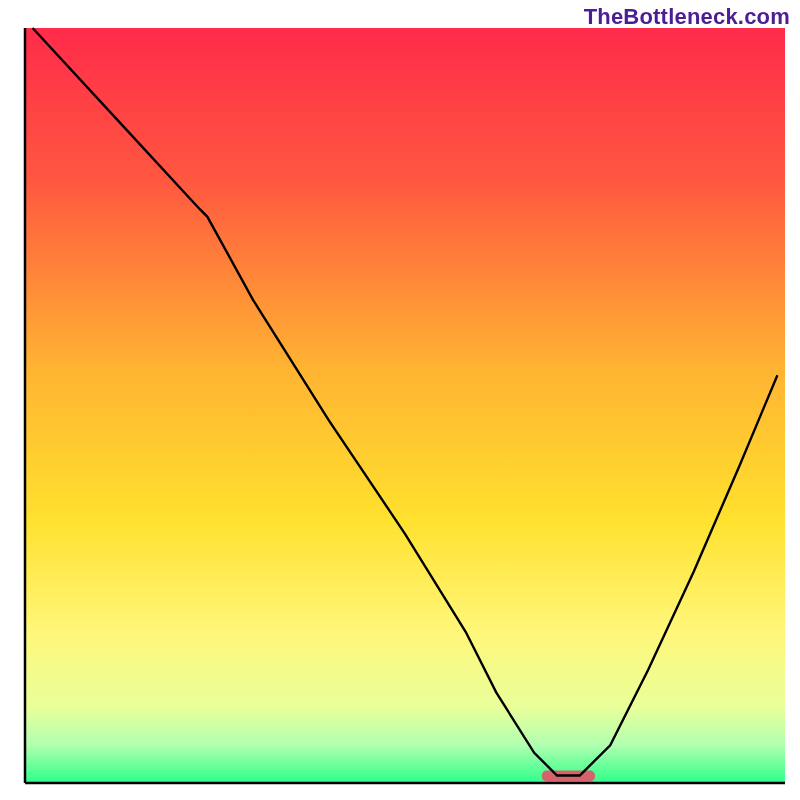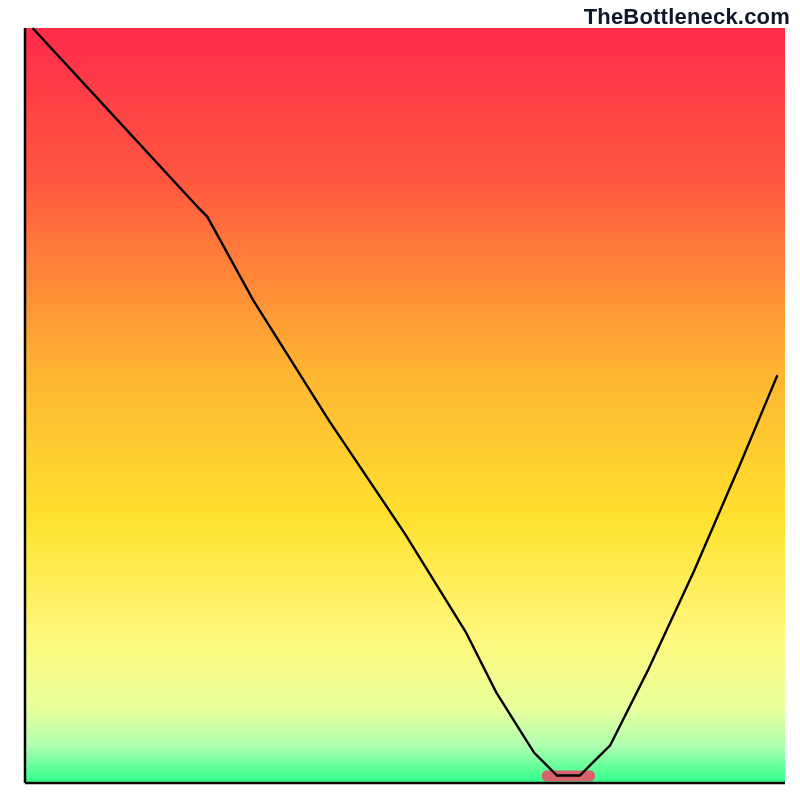--- a/index.html
+++ b/index.html
@@ -14,21 +14,21 @@
     position: relative;
     width: 800px;
     height: 800px;
   }
   .watermark {
     position: absolute;
     top: 4px;
     right: 10px;
     font-size: 22px;
     font-weight: bold;
-    color: #0f172a;
+    color: #4c1d95;
     letter-spacing: 0.2px;
   }
   svg.chart {
     position: absolute;
     top: 0;
     left: 0;
   }
 </style>
 </head>
 <body>

